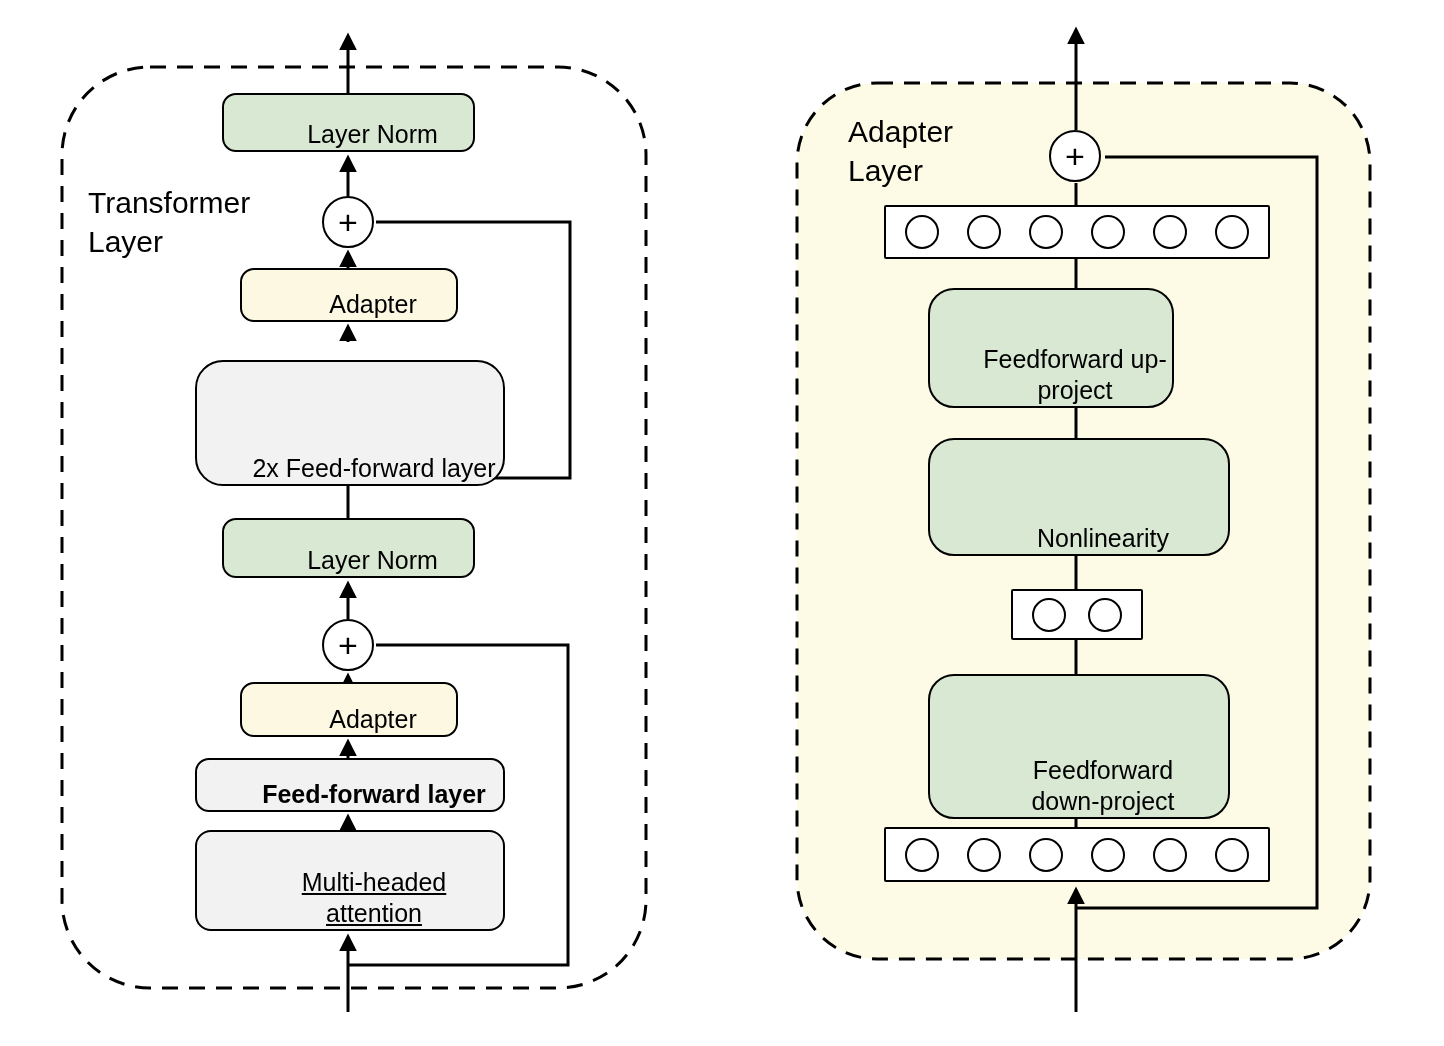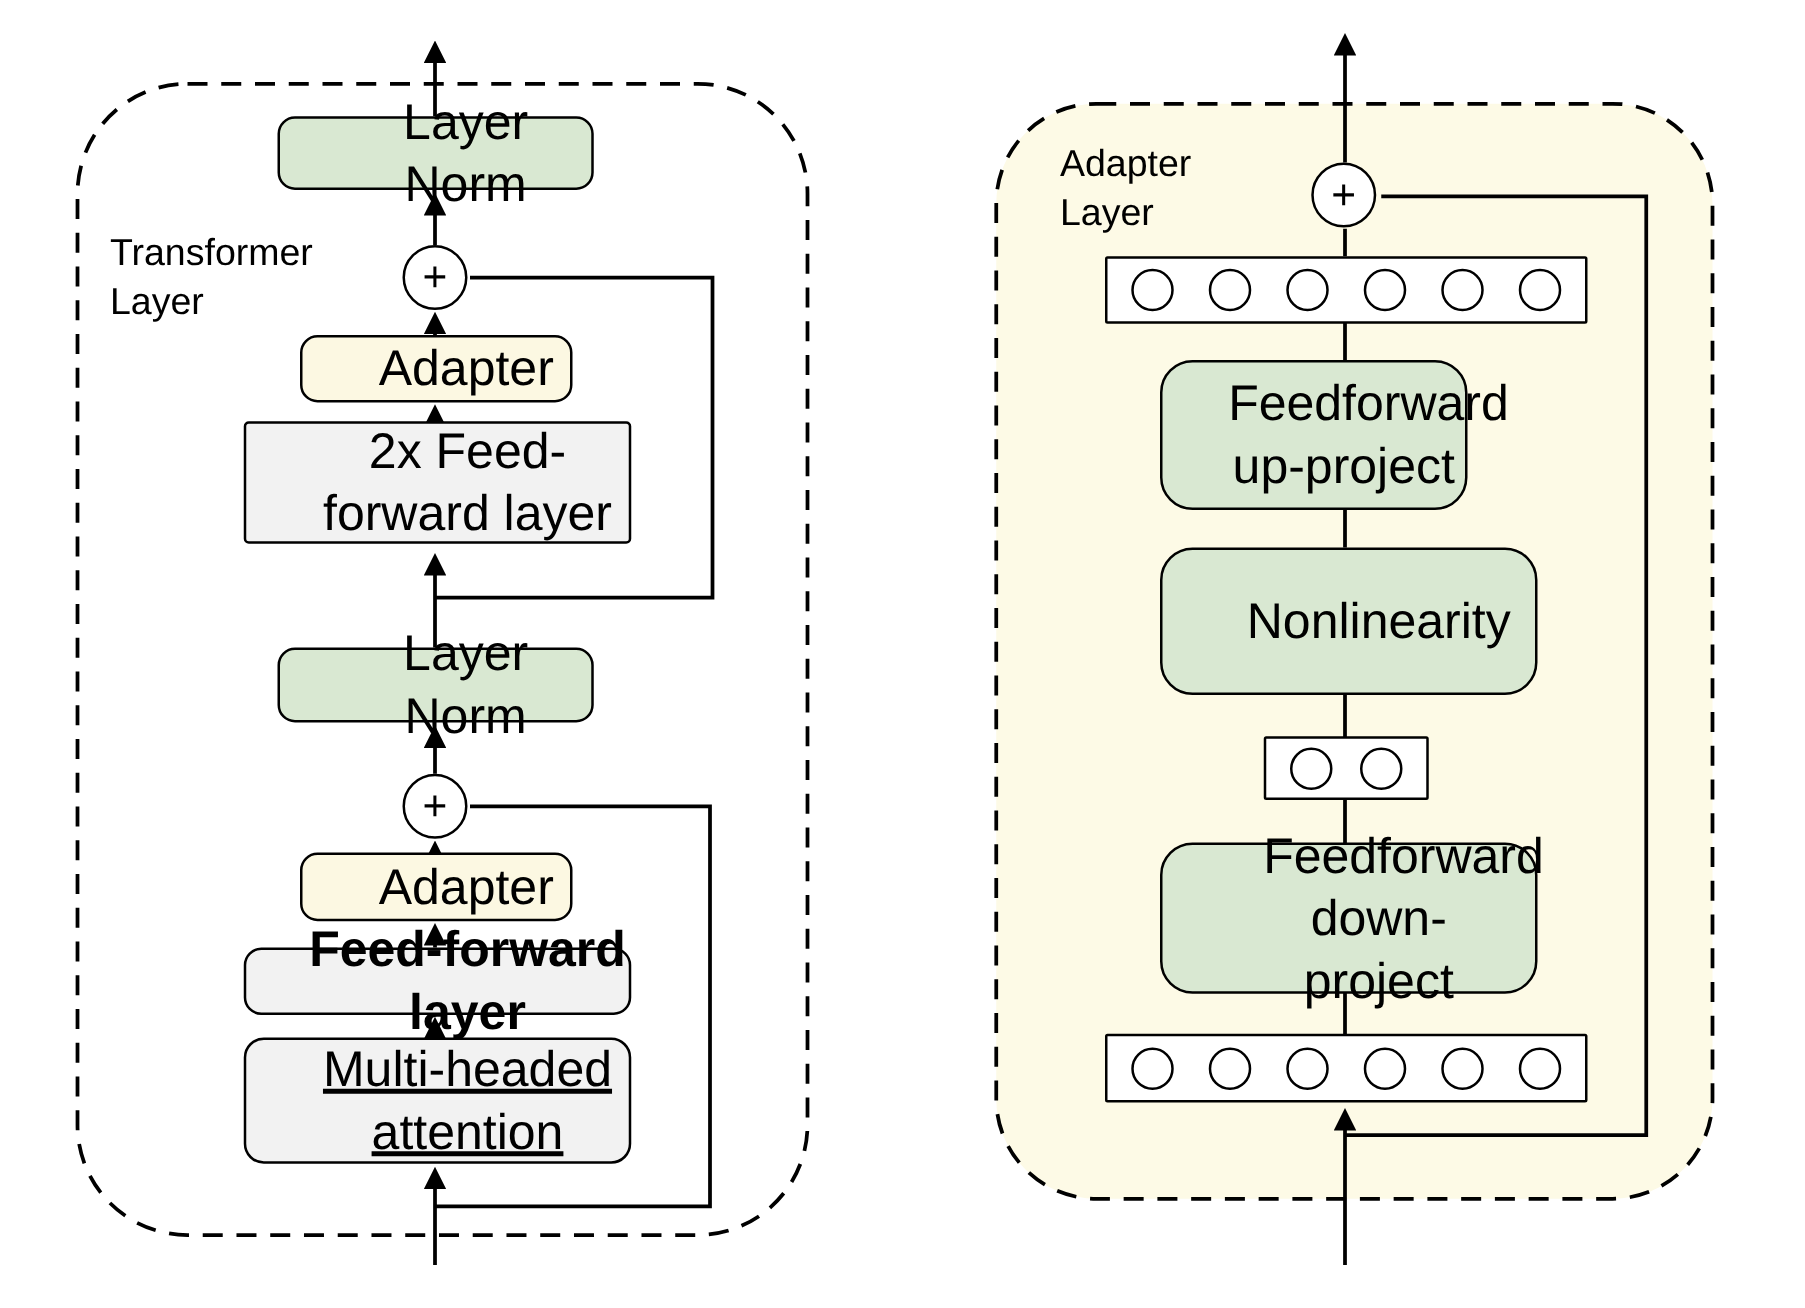--- a/index.html
+++ b/index.html
@@ -2,22 +2,22 @@
 <html style="--green: #d9e8d2; --yellow_box: #fcf8e2; --panel_yellow: #fdfae6; --gray_box: #f2f2f2; --line: #000000;"><head>
 <meta charset="utf-8">
 <style>
   html,body{margin:0;padding:0;background:#ffffff;}
   *{box-sizing:border-box;}
   .canvas{position:relative;width:1444px;height:1046px;background:#fff;
           font-family:"Liberation Sans",sans-serif;color:#000;overflow:hidden;}
   .layer-svg{position:absolute;left:0;top:0;z-index:1;}
   .flow{stroke:var(--line,#000);stroke-width:3;fill:none;}
   .frame{stroke:var(--line,#000);stroke-width:3;stroke-dasharray:16 11;}
-  .box{position:absolute;z-index:2;display:flex;align-items:center;justify-content:center;
-       text-align:center;border:2.5px solid #000;font-size:40px;line-height:1.25;background:#fff;padding-left:48px;}
+  .box{position:absolute;z-index:2;display:flex;align-items:flex-end;justify-content:center;
+       text-align:center;border:2.5px solid #000;font-size:25px;line-height:1.25;background:#fff;padding-left:48px;}
   .box .lbl{display:inline-block;}
   .green{background:var(--green,#d9e8d2);}
   .yellow{background:var(--yellow_box,#fcf8e2);}
   .gray{background:var(--gray_box,#f2f2f2);}
   .plus{position:absolute;z-index:2;width:52px;height:52px;border:2.5px solid #000;border-radius:50%;
         background:#fff;display:flex;align-items:center;justify-content:center;font-size:34px;line-height:1;}
   .dots-row{position:absolute;z-index:2;border:2.5px solid #000;border-radius:2px;background:#fff;
             display:flex;align-items:center;justify-content:space-between;padding:0 19px;}
   .dot{width:34px;height:34px;border:2.5px solid #000;border-radius:50%;background:#fff;flex:0 0 auto;}
   .frame-label{position:absolute;z-index:2;font-size:30px;line-height:1.3;}
@@ -72,21 +72,21 @@
   </div>
 
   <div class="plus" style="left:322px;top:196px;">
     <span>+</span>
   </div>
 
   <div class="box yellow" style="left:240px;top:268px;width:218px;height:54px;border-radius:14px;">
     <span class="lbl">Adapter</span>
   </div>
 
-  <div class="box gray" style="left:195px;top:337px;width:310px;height:98px;border-radius:4px;">
+  <div class="box gray" style="left:195px;top:360px;width:310px;height:126px;border-radius:28px;">
     <span class="lbl" style="max-width:250px;">2x Feed-forward layer</span>
   </div>
 
   <div class="box green" style="left:222px;top:518px;width:253px;height:60px;border-radius:14px;">
     <span class="lbl">Layer Norm</span>
   </div>
 
   <div class="plus" style="left:322px;top:619px;">
     <span>+</span>
   </div>
@@ -127,21 +127,21 @@
 
   <div class="box green" style="left:928px;top:438px;width:302px;height:118px;border-radius:26px;">
     <span class="lbl">Nonlinearity</span>
   </div>
 
   <div class="dots-row" style="left:1011px;top:589px;width:132px;height:51px;">
     <span class="dot"></span>
   <span class="dot"></span>
     </div>
 
-  <div class="box green" style="left:928px;top:674px;width:302px;height:121px;border-radius:26px;">
+  <div class="box green" style="left:928px;top:674px;width:302px;height:145px;border-radius:26px;">
     <span class="lbl" style="max-width:185px;">Feedforward down-project</span>
   </div>
 
   <div class="dots-row" style="left:884px;top:827px;width:386px;height:55px;">
     <span class="dot"></span>
   <span class="dot"></span>
       <span class="dot"></span>
       <span class="dot"></span>
       <span class="dot"></span>
       <span class="dot"></span>

